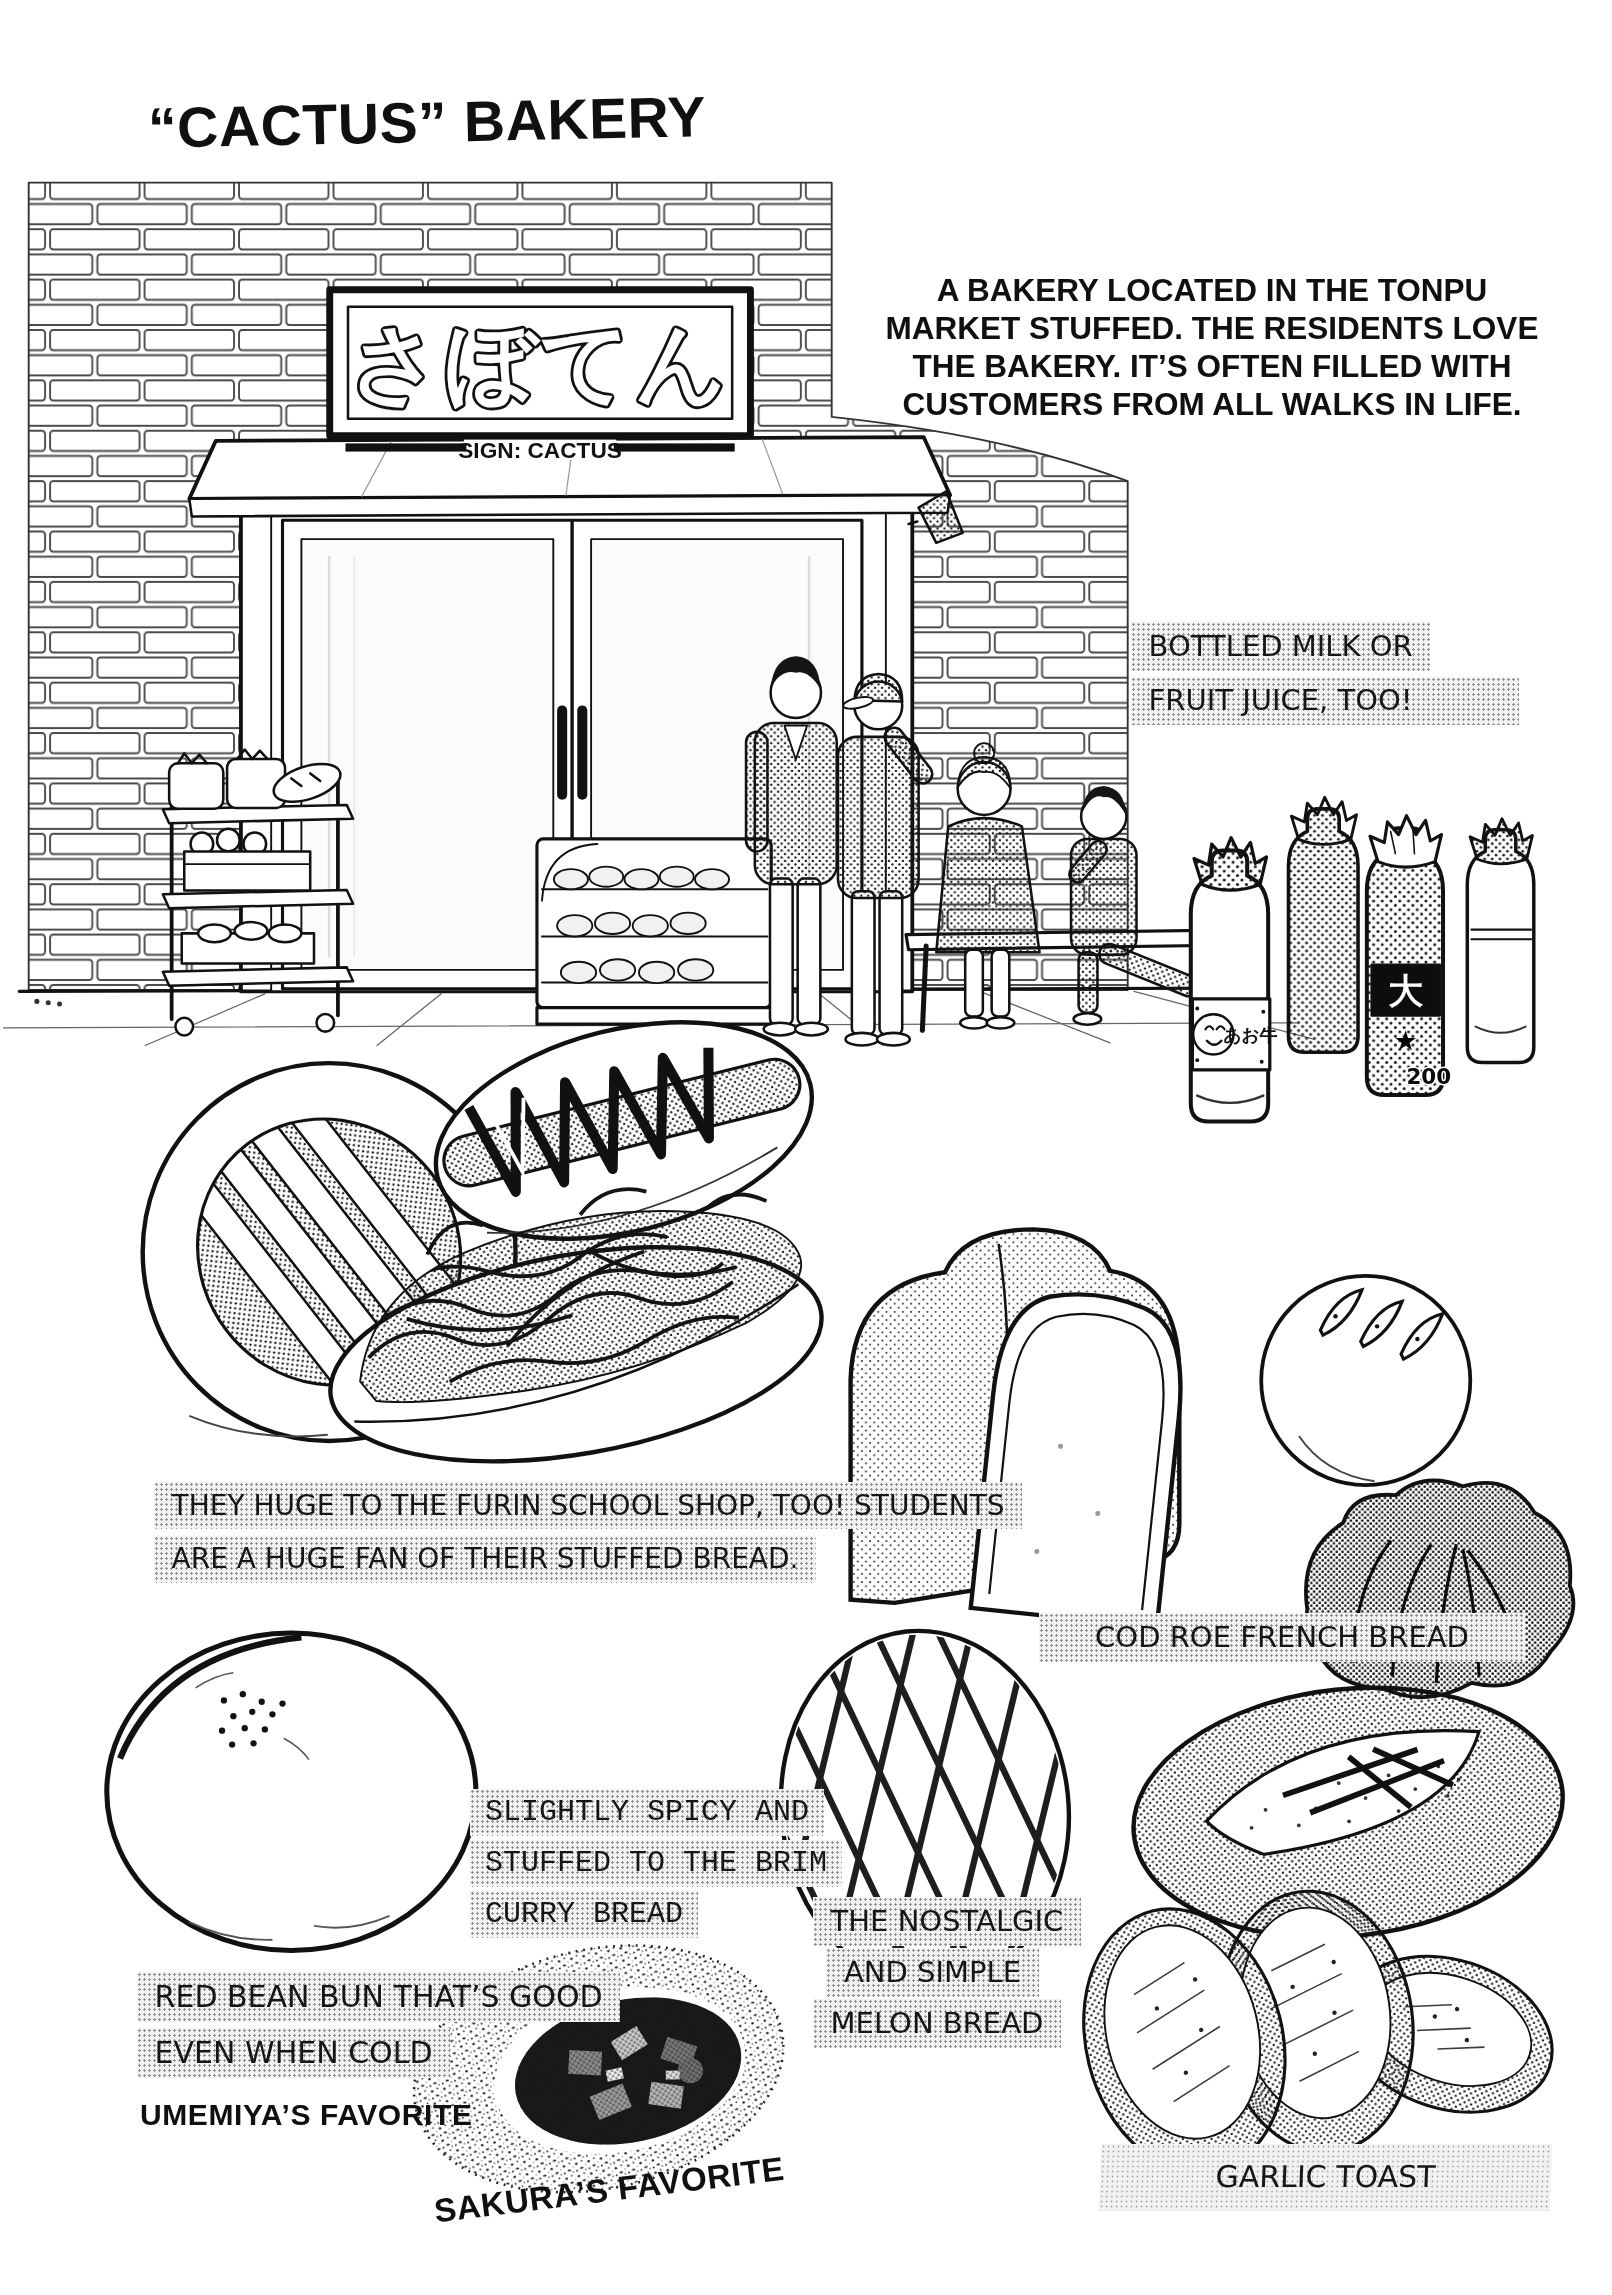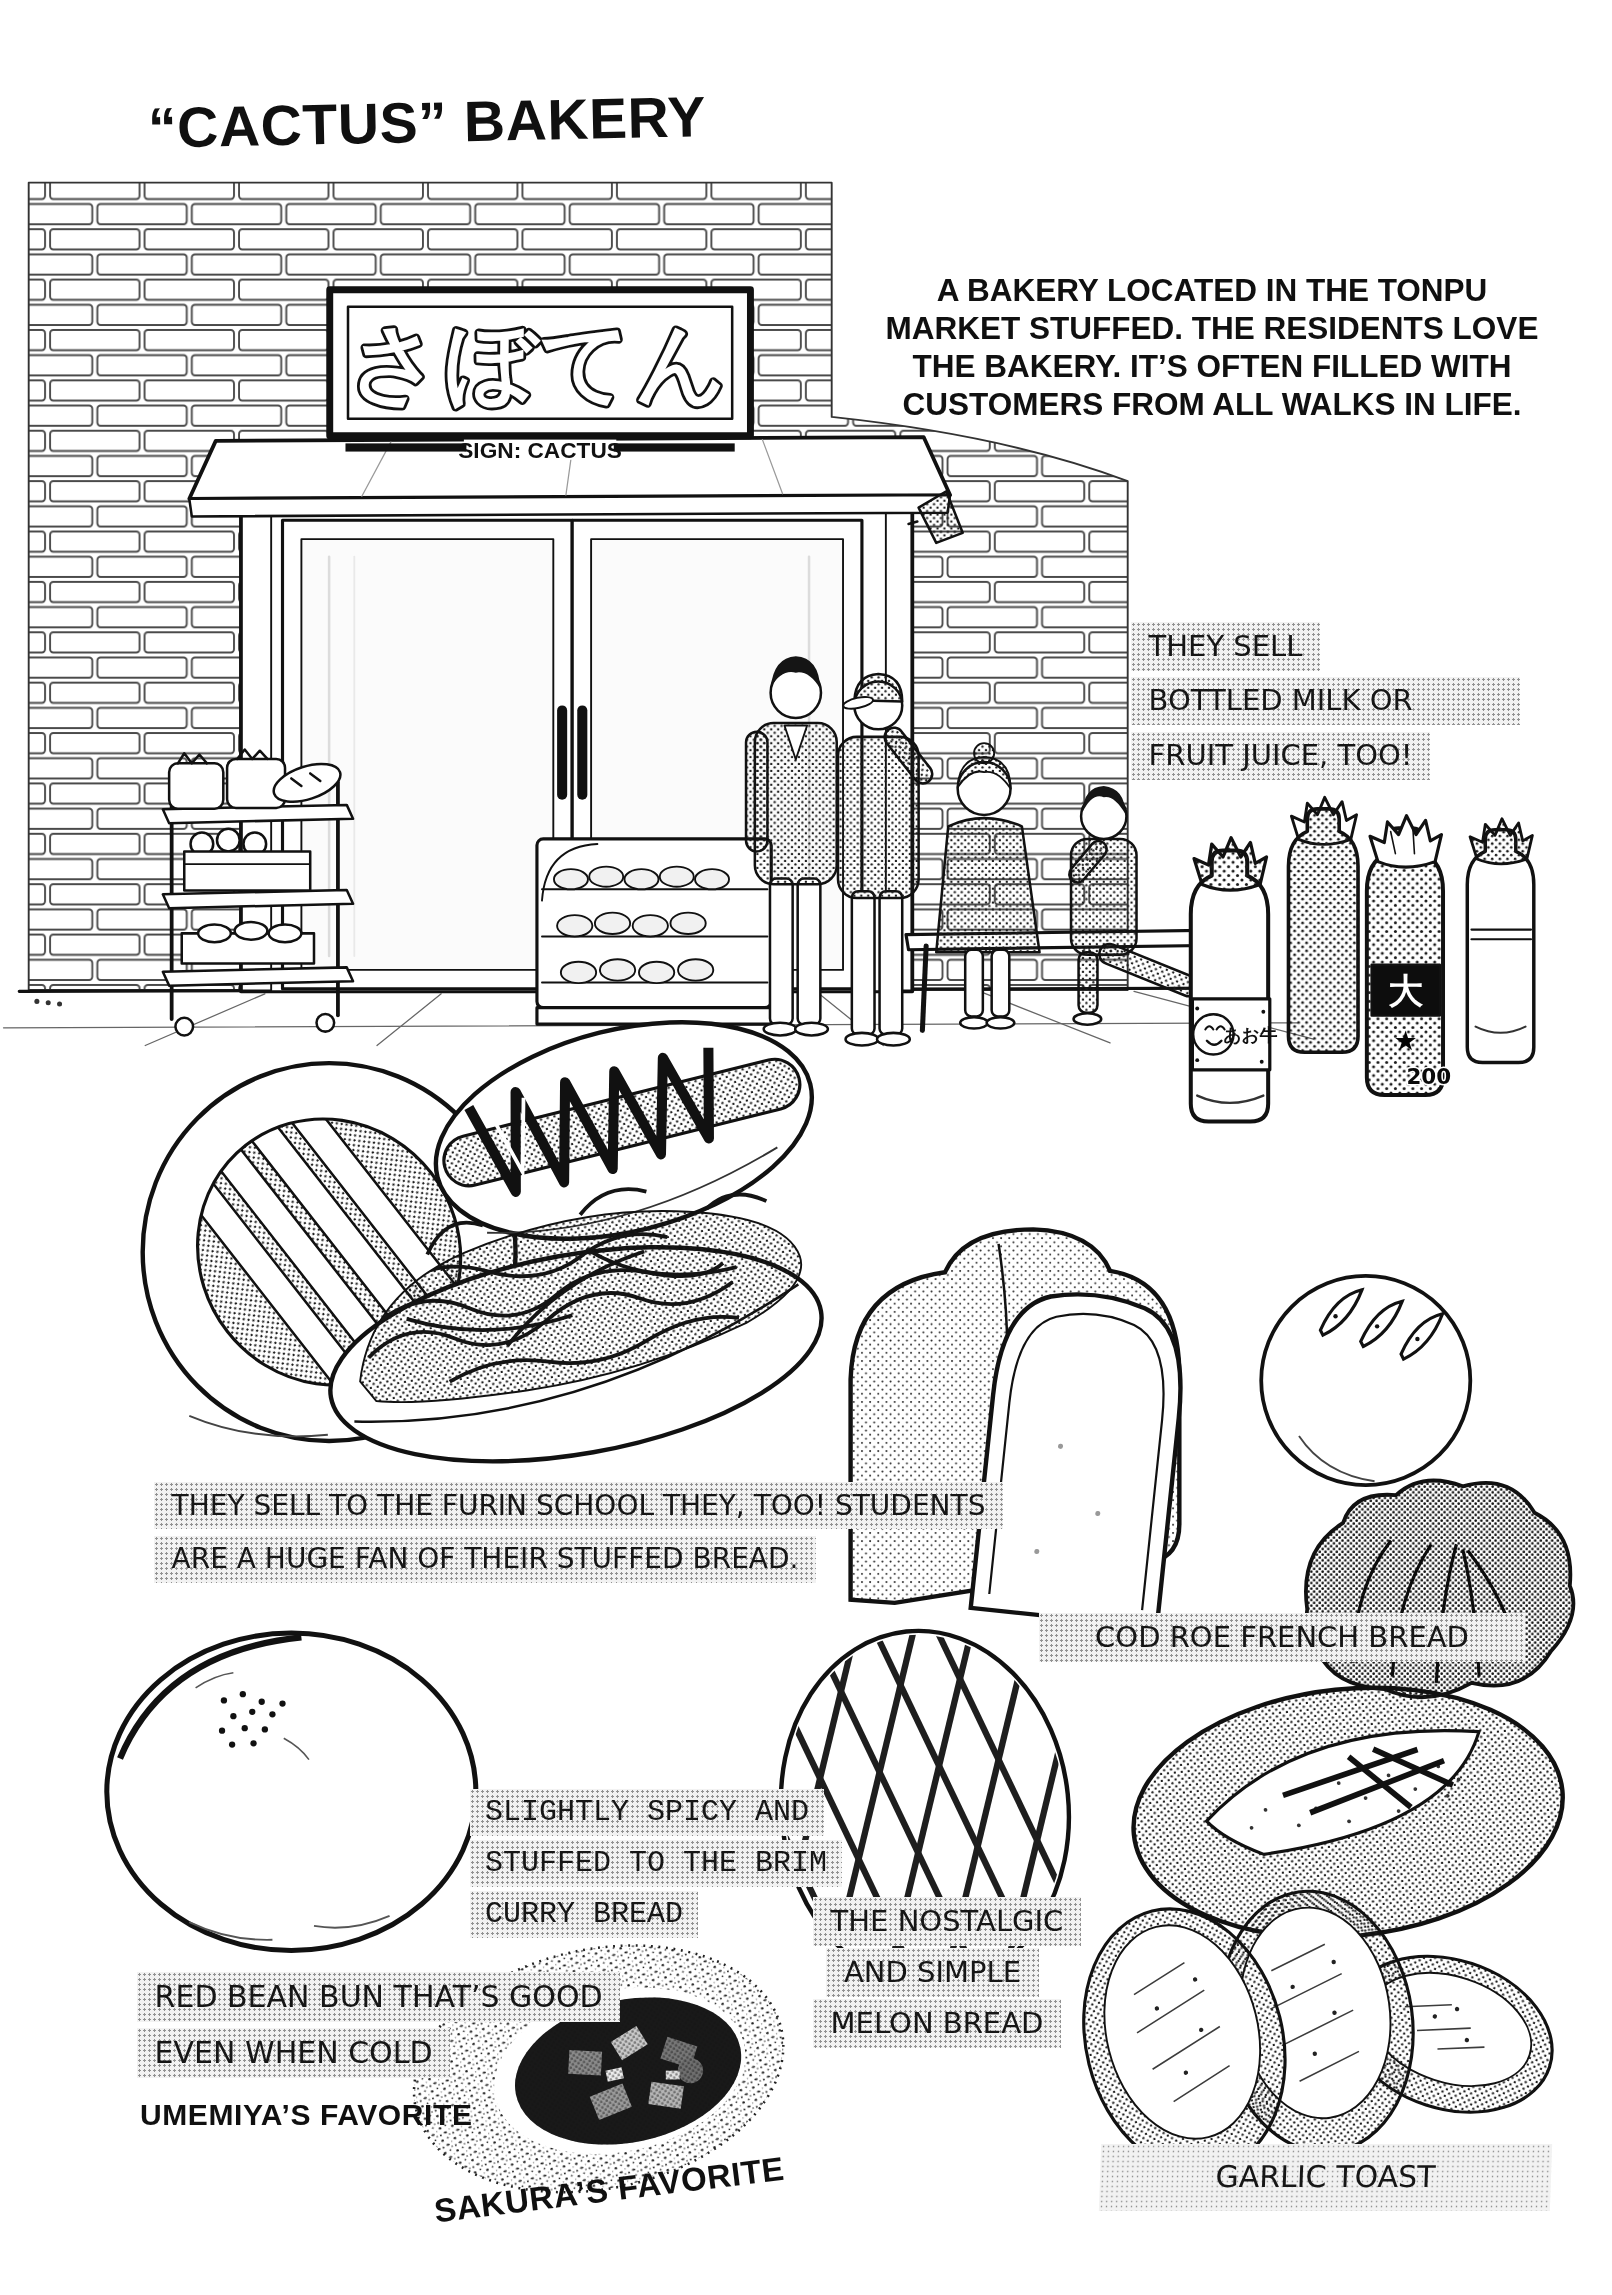--- a/index.html
+++ b/index.html
@@ -473,28 +473,27 @@
   <div id="title" class="comic">“CACTUS” BAKERY</div>
 
   <div id="intro" class="comic">
     <div>A BAKERY LOCATED IN THE TONPU</div>
     <div>MARKET STUFFED. THE RESIDENTS LOVE</div>
     <div>THE BAKERY. IT’S OFTEN FILLED WITH</div>
     <div>CUSTOMERS FROM ALL WALKS IN LIFE.</div>
   </div>
 
   <div id="note-milk" class="note">
-    <div class="row"><span class="ht-line hand">THEY SELL</span></div>
     <div class="row"><span class="ht-line hand">BOTTLED MILK OR</span></div>
     <div class="row"><span class="ht-line hand">FRUIT JUICE, TOO!</span></div>
   </div>
 
 
   <div id="note-furin" class="note">
-    <div class="row"><span class="ht-line hand">THEY SELL TO THE FURIN SCHOOL THEY, TOO! STUDENTS</span></div>
+    <div class="row"><span class="ht-line hand">THEY HUGE TO THE FURIN SCHOOL SHOP, TOO! STUDENTS</span></div>
     <div class="row"><span class="ht-line hand">ARE A HUGE FAN OF THEIR STUFFED BREAD.</span></div>
   </div>
 
   <div id="note-codroe" class="note">
     <span class="ht-line hand">COD ROE FRENCH BREAD</span>
   </div>
 
   <div id="note-curry" class="note">
     <div class="row"><span class="ht-line hand">SLIGHTLY SPICY AND</span></div>
     <div class="row"><span class="ht-line hand">STUFFED TO THE BRIM</span></div>

